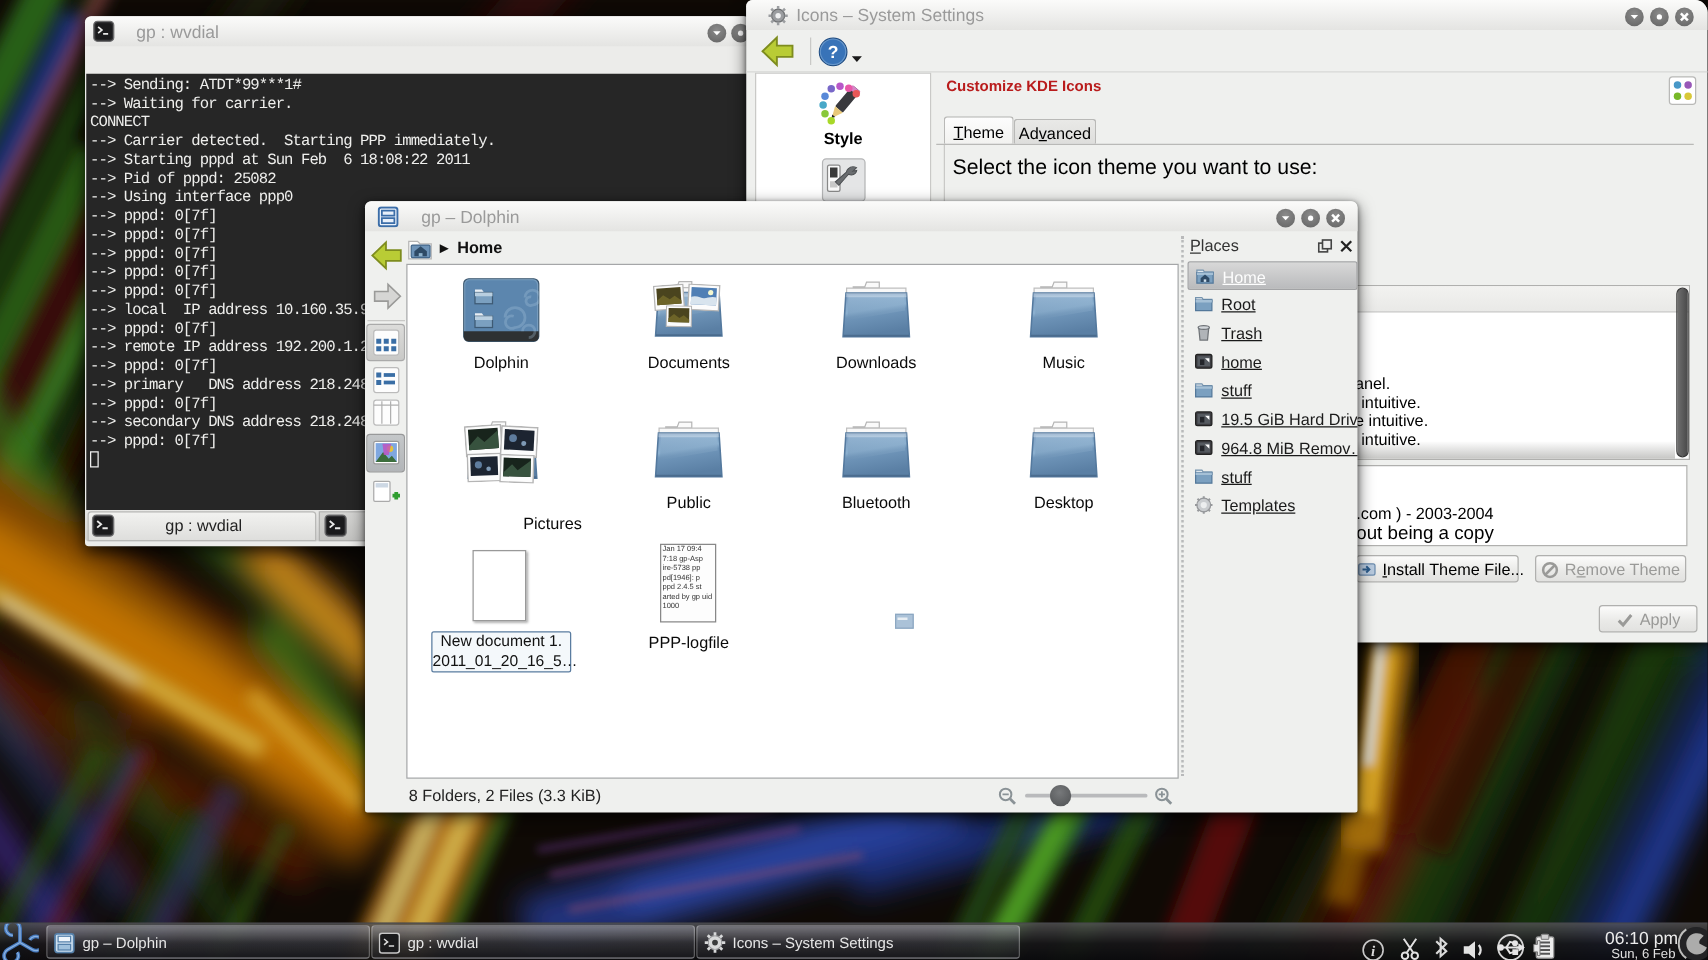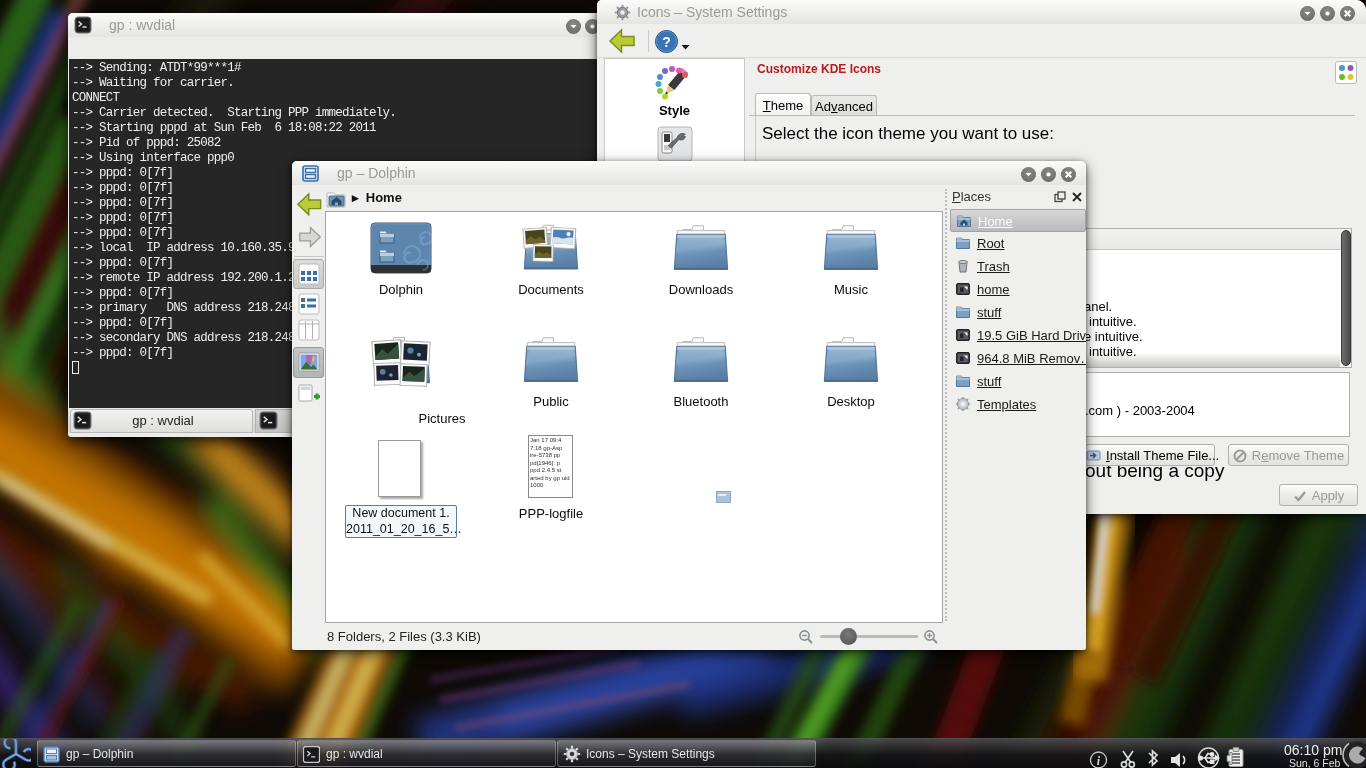--- a/index.html
+++ b/index.html
@@ -367,21 +367,21 @@
   <div class="abs" style="left:159px;top:229px;width:595px;height:21px;background:linear-gradient(#f2f2f0,#e9e9e7);border-bottom:1px solid #c5c5c3;"></div>
   <div class="abs" style="left:744px;top:230px;width:10px;height:136px;background:linear-gradient(90deg,#6e6e6e,#4a4a4a);border-radius:5px;border:1px solid #3a3a3a;"></div>
   <div class="abs" style="left:160px;top:353px;width:583px;height:14px;background:linear-gradient(#fefefe,#c6c6c4);"></div>
   <div class="abs" style="left:487px;top:299px;font-size:13px;color:#000;">anel.</div>
   <div class="abs" style="left:492px;top:314px;font-size:13px;color:#000;">intuitive.</div>
   <div class="abs" style="left:487px;top:329px;font-size:13px;color:#000;">e intuitive.</div>
   <div class="abs" style="left:492px;top:344px;font-size:13px;color:#000;">intuitive.</div>
 
   <div class="abs" style="left:158px;top:372px;width:595px;height:65px;background:#fff;border:1px solid #b0b0ae;"></div>
   <div class="abs" style="left:488px;top:403px;font-size:13px;color:#000;">.com ) - 2003-2004</div>
-  <div class="abs" style="left:488px;top:418px;font-size:19px;color:#000;margin-top:42px;">out being a copy</div>
+  <div class="abs" style="left:488px;top:418px;font-size:15px;color:#000;">out being a copy</div>
 
   <div class="btn" style="left:488px;top:444px;width:130px;">
     <svg width="15" height="15" viewBox="0 0 15 15" style="vertical-align:-3px;margin-right:5px;">
         <rect x="1" y="3" width="13" height="9" rx="1.5" fill="#b8cade" stroke="#6c8cae"></rect>
         <path d="M4 7.5h5M7 5l2.5 2.5L7 10" stroke="#2a5a8a" stroke-width="1.6" fill="none"></path>
       </svg><span style="text-decoration:underline">I</span>nstall Theme File...</div>
   <div class="btn dis" style="left:631px;top:444px;width:121px;">
     <svg width="14" height="14" viewBox="0 0 14 14" style="vertical-align:-3px;margin-right:5px;">
         <circle cx="7" cy="7" r="5.5" fill="none" stroke="#9a9a98" stroke-width="2"></circle>
         <path d="M3.2 10.8L10.8 3.2" stroke="#9a9a98" stroke-width="2"></path>

